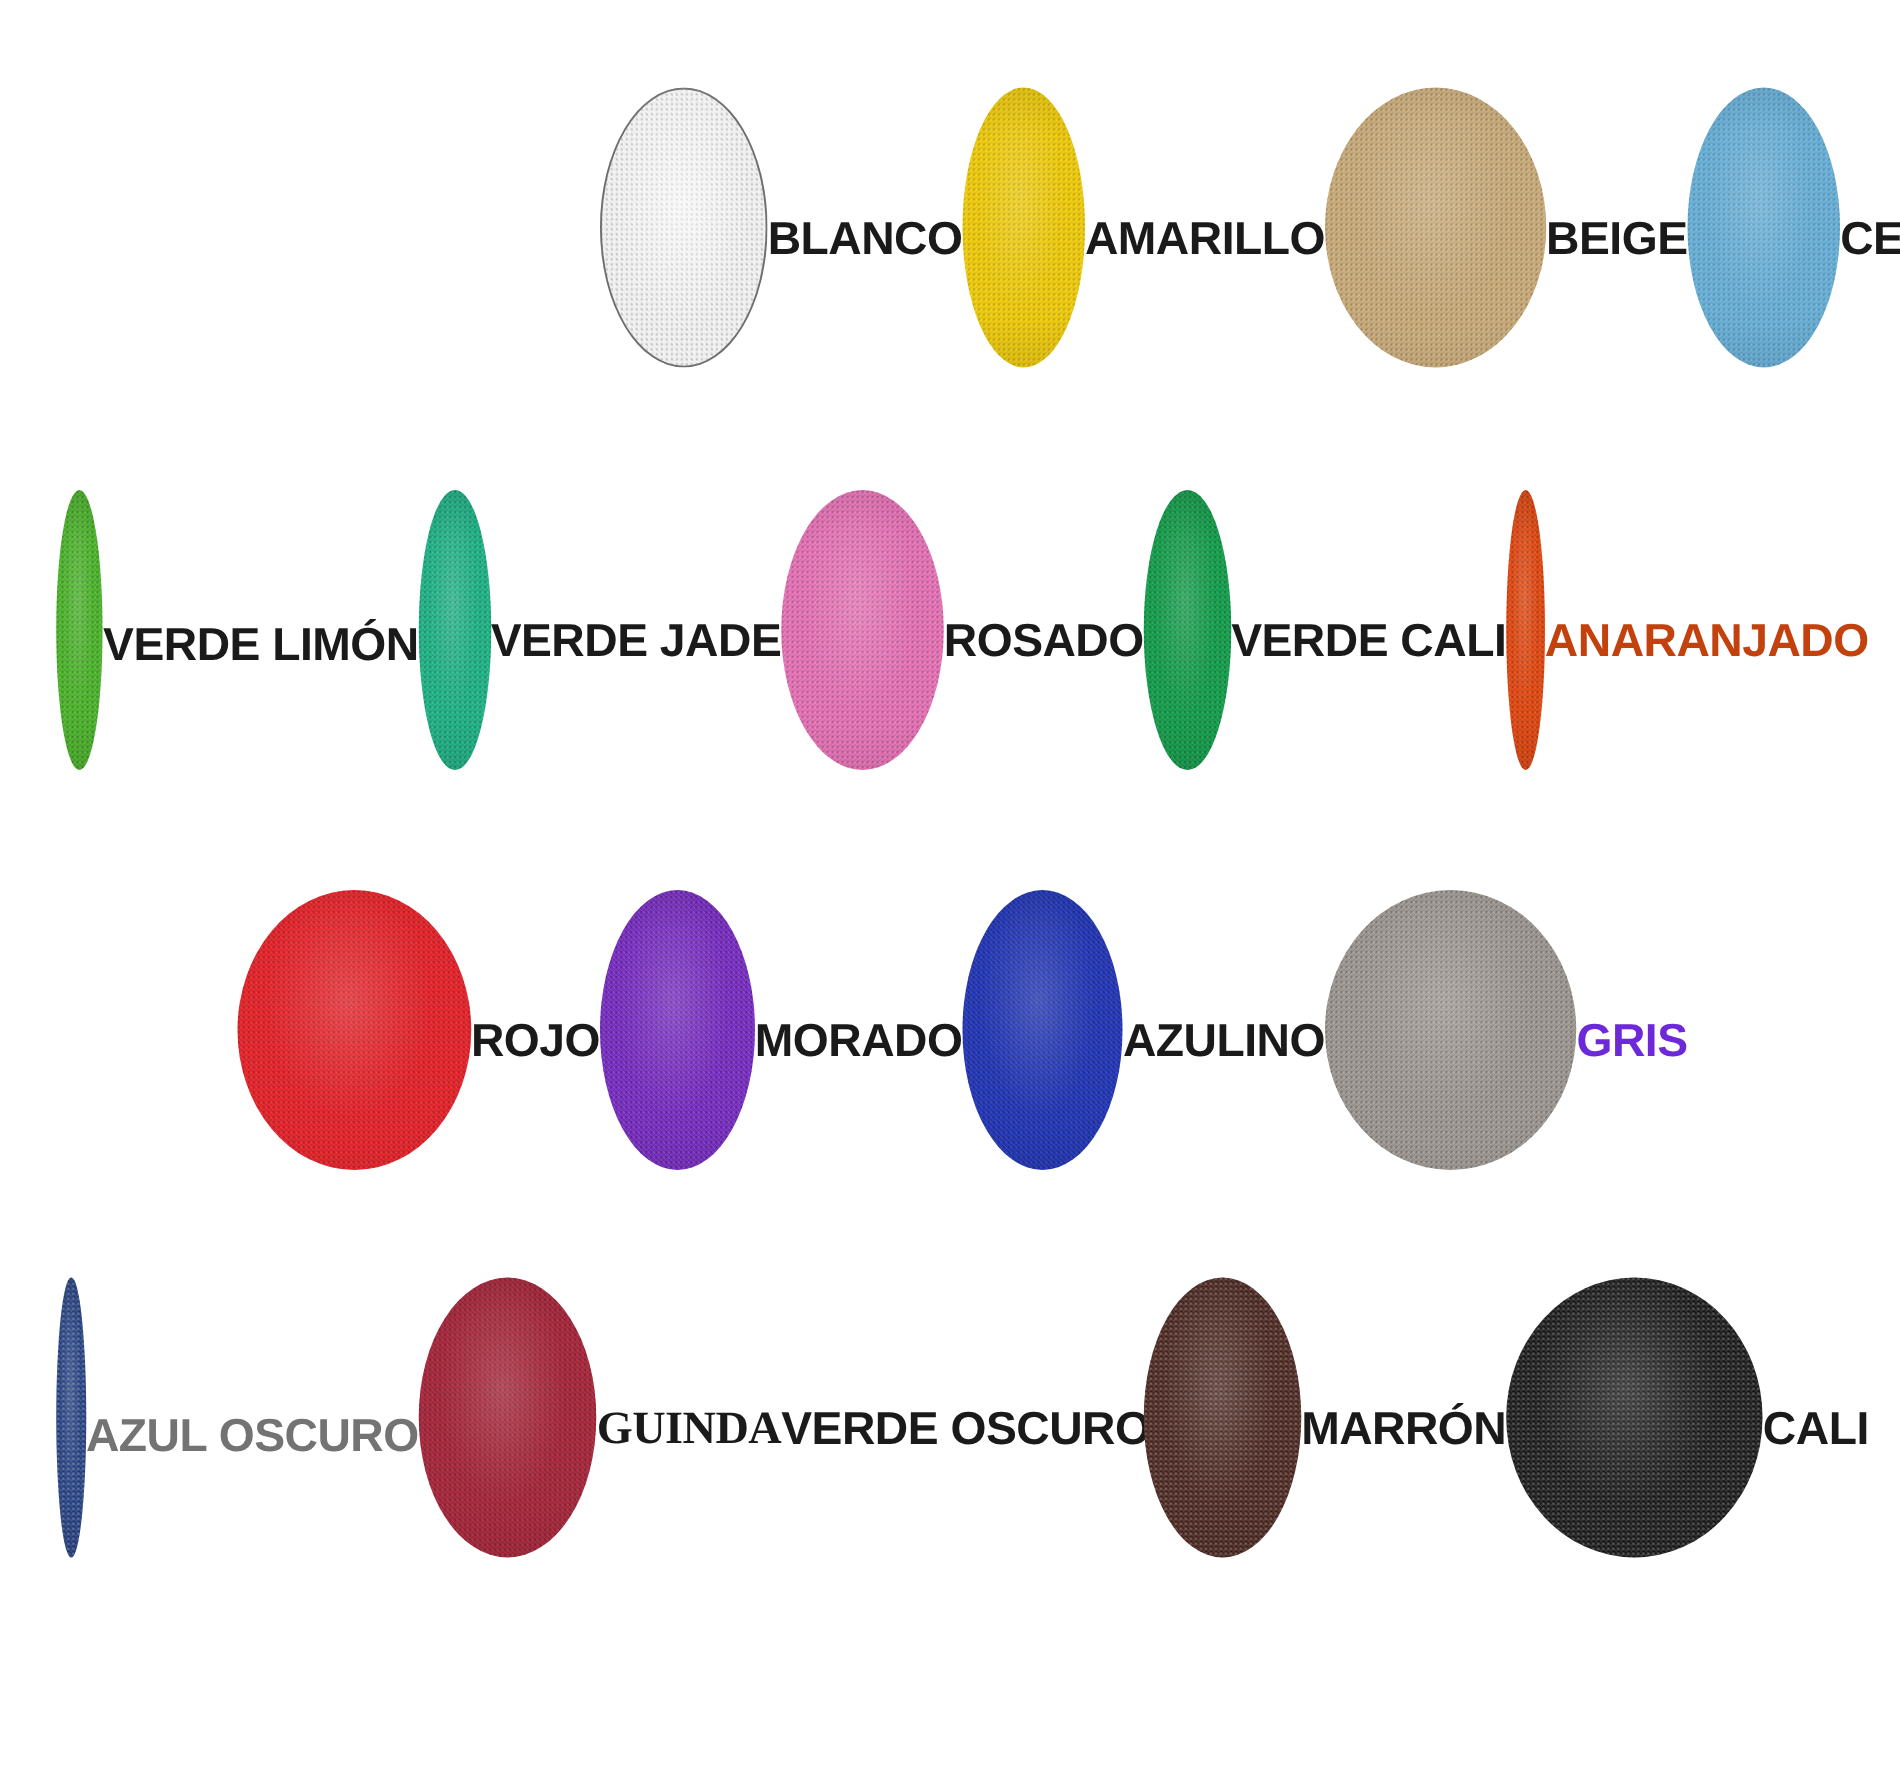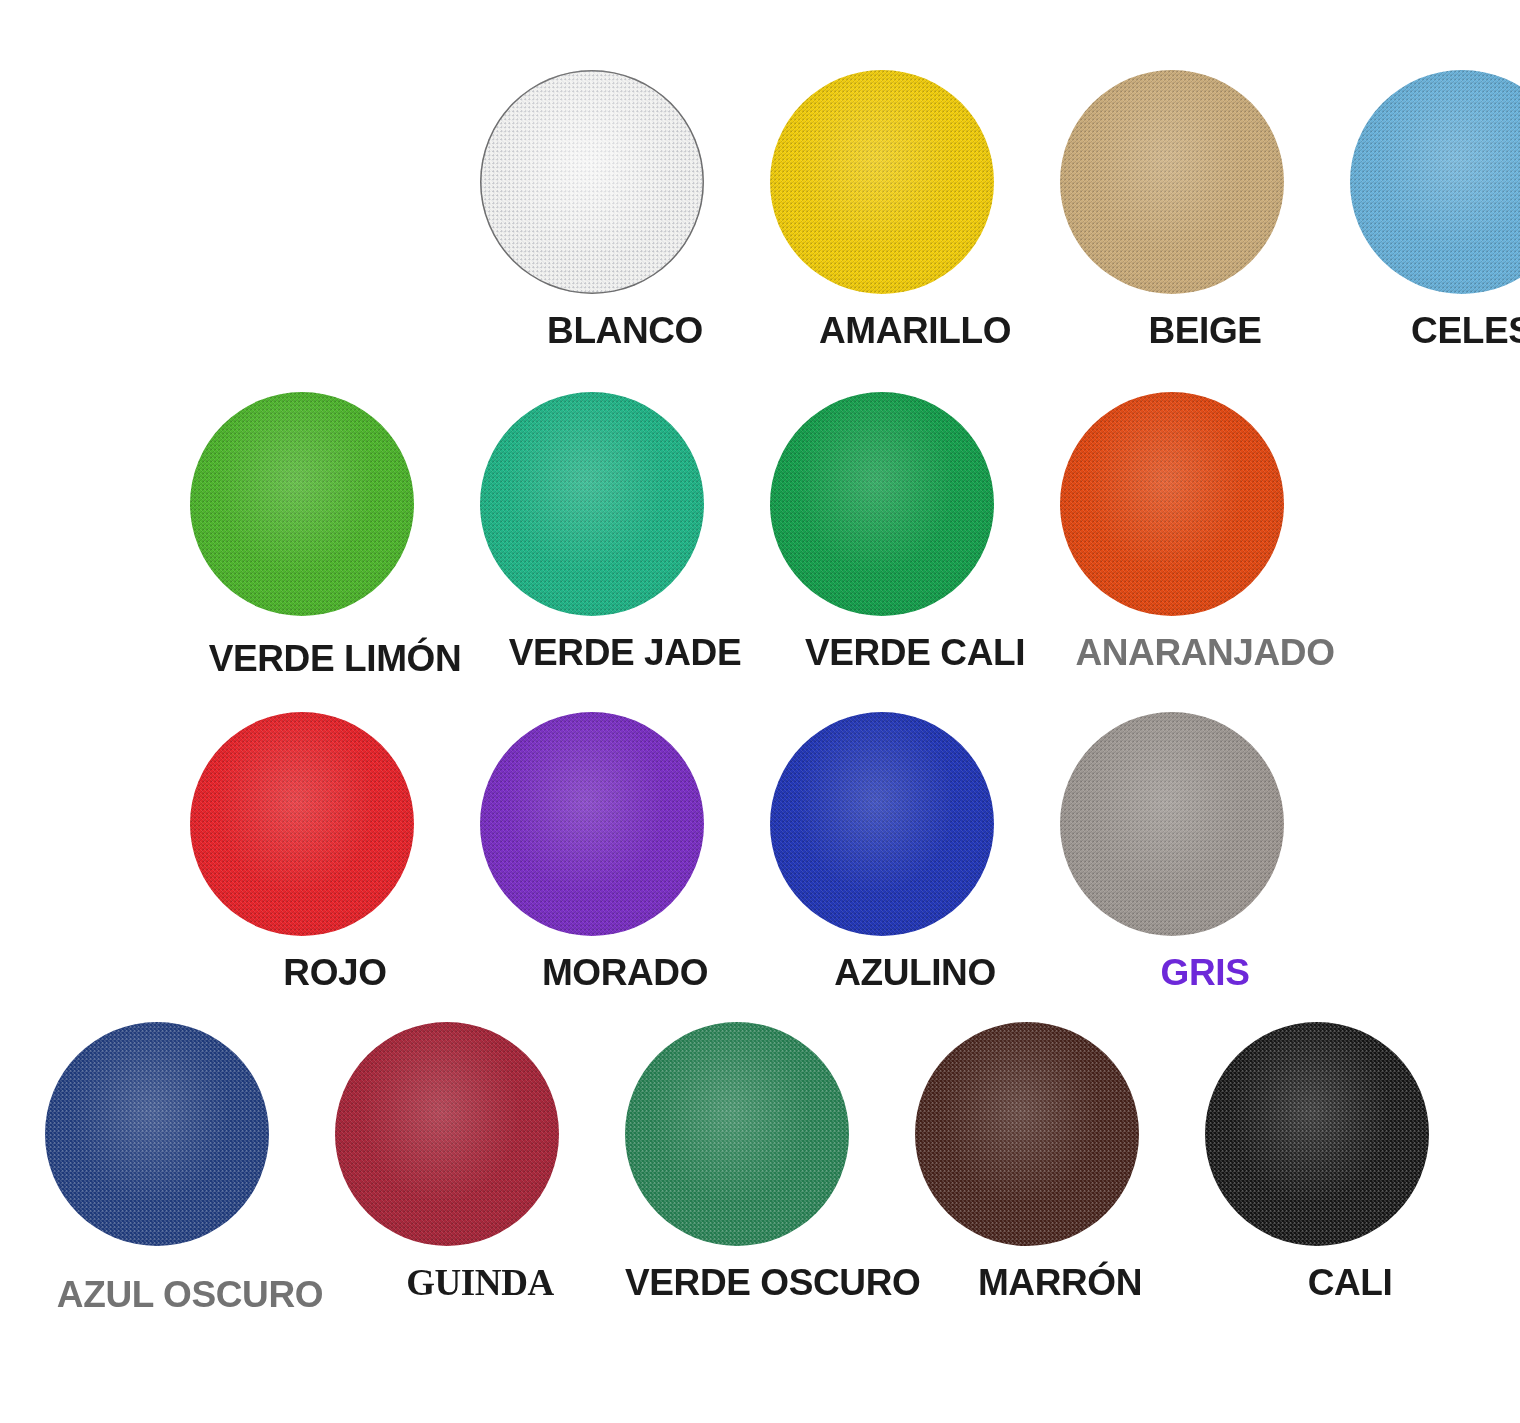--- a/index.html
+++ b/index.html
@@ -32,21 +32,22 @@
   }
 
   
   .row-1 { top: 70px; }
   .row-2 { top: 392px; }
   .row-3 { top: 712px; }
   .row-4 { top: 1022px; }
 
   .swatch-cell {
     display: flex;
-    flex-direction: column;
+    flex-direction: row;
+    align-items: center;
     box-sizing: border-box;
   }
 
   
   .row-1 .swatch-cell { width: 290px; }
   .row-1 { padding-left: 300px; }
 
   
   .row-2 .swatch-cell,
   .row-3 .swatch-cell,
@@ -200,29 +201,35 @@
         <div class="swatch-label" style="color: rgb(26, 26, 26); margin-top: 24px;">VERDE LIMÓN</div>
       </div>
       <div class="swatch-cell">
         <div class="swatch-disc-wrap">
           <div class="swatch-disc" style="background-color: rgb(34, 181, 136);"></div>
         </div>
         <div class="swatch-label" style="color: rgb(26, 26, 26);">VERDE JADE</div>
       </div>
       <div class="swatch-cell">
         <div class="swatch-disc-wrap">
+          <div class="swatch-disc" style="background-color: rgb(232, 116, 184);"></div>
+        </div>
+        <div class="swatch-label" style="color: rgb(26, 26, 26);">ROSADO</div>
+      </div>
+      <div class="swatch-cell">
+        <div class="swatch-disc-wrap">
           <div class="swatch-disc" style="background-color: rgb(23, 160, 78);"></div>
         </div>
         <div class="swatch-label" style="color: rgb(26, 26, 26);">VERDE CALI</div>
       </div>
       <div class="swatch-cell">
         <div class="swatch-disc-wrap">
           <div class="swatch-disc" style="background-color: rgb(227, 74, 20);"></div>
         </div>
-        <div class="swatch-label" style="color: #737373;">ANARANJADO</div>
+        <div class="swatch-label" style="color: #c2410c;">ANARANJADO</div>
       </div>
     </div>
   <div class="swatch-row row-3">
       <div class="swatch-cell">
         <div class="swatch-disc-wrap">
           <div class="swatch-disc" style="background-color: rgb(232, 37, 44);"></div>
         </div>
         <div class="swatch-label" style="color: rgb(26, 26, 26);">ROJO</div>
       </div>
       <div class="swatch-cell">

